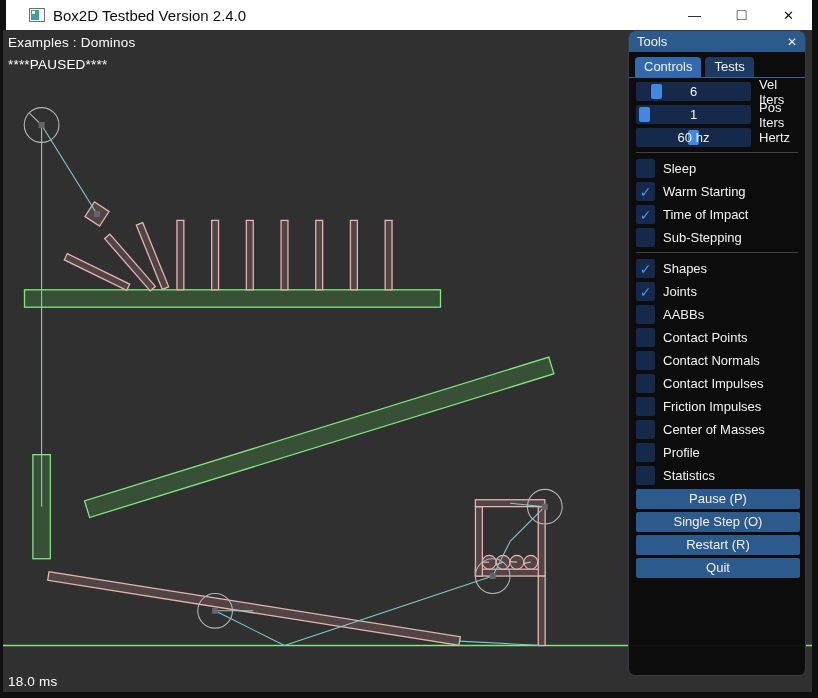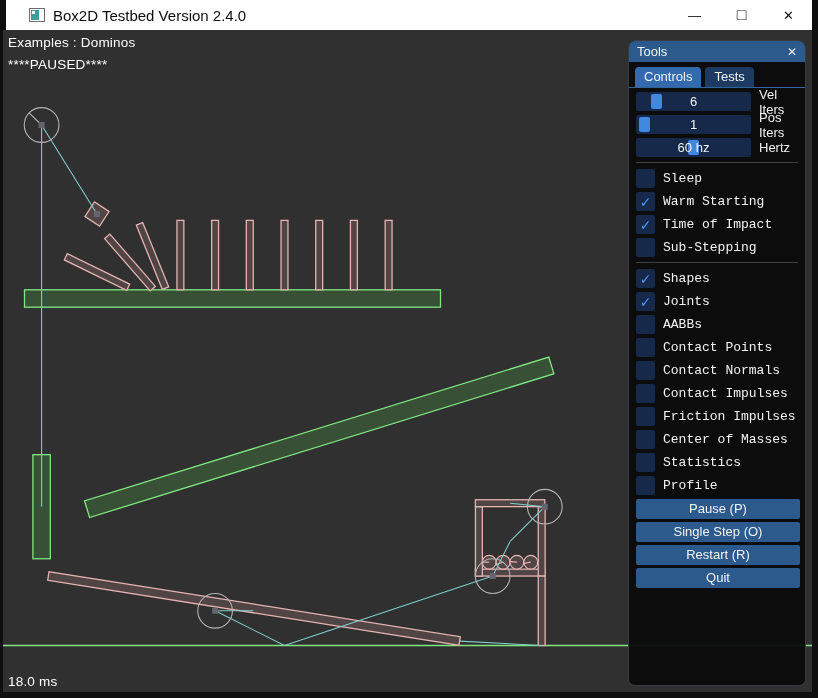--- a/index.html
+++ b/index.html
@@ -18,42 +18,42 @@
            color:#111;font-size:13px;}
   .win-btn.max{font-size:16px;}
   
   .canvas{position:absolute;left:3px;top:30px;width:809px;height:662px;background:#303030;overflow:hidden;}
   svg.scene{position:absolute;left:0;top:0;}
   .overlay-text{position:absolute;left:5px;color:#ffffff;font-size:13.5px;letter-spacing:.2px;}
   #example-label{top:5px;}
   #paused-label{top:27px;}
   #frame-time{top:644px;}
   
-  .panel{position:absolute;left:625px;top:10px;width:178px;height:646px;
+  .panel{position:absolute;left:625px;top:0;width:178px;height:646px;
          background:rgba(10,10,10,0.94);border:1px solid #3a3a44;border-radius:7px;
          box-sizing:border-box;color:#f2f2f2;font-size:13px;}
   .panel-title{height:21px;background:#2d5a8c;border-radius:6px 6px 0 0;display:flex;
                align-items:center;padding:0 8px;}
   .panel-close{margin-left:auto;font-size:12px;color:#efefef;}
   .tabbar{display:flex;gap:4px;padding:5px 6px 0 6px;border-bottom:1px solid #3064a0;}
   .tab{height:20px;line-height:20px;padding:0 9px;border-radius:4px 4px 0 0;}
   .tab.active{background:#3369ad;}
   .tab.inactive{background:#1d3b60;}
   .panel-body{padding:4px 7px 0 7px;}
   .slider-row{display:flex;align-items:center;height:19px;margin-bottom:4px;}
   .slider{position:relative;width:115px;height:19px;background:#17294a;border-radius:2px;flex:none;}
   .slider .grab{position:absolute;top:2px;width:11px;height:15px;background:#4189e0;border-radius:2px;}
   .slider .val{position:relative;text-align:center;line-height:19px;z-index:1;}
   .slider-label{margin-left:8px;}
   .sep{height:1px;background:#414141;margin:5px 0 6px 0;}
   .cb-row{display:flex;align-items:center;height:19px;margin-bottom:4px;}
   .cb-box{width:19px;height:19px;background:#17294a;border-radius:2px;flex:none;
           display:flex;align-items:center;justify-content:center;color:#4296fa;
           font-weight:bold;font-size:14px;font-family:"DejaVu Sans",sans-serif;}
-  .cb-label{margin-left:8px;font-family:Liberation Mono, monospace;}
+  .cb-label{margin-left:8px;}
   .btn-stack{margin-top:2px;}
   .pbtn{height:20px;line-height:20px;background:#2d5a8c;border-radius:2px;text-align:center;
         margin-bottom:3px;width:164px;}
 </style>
 </head>
 <body>
 
 <div class="window">
 
   <div class="titlebar">
@@ -205,25 +205,25 @@
             <div class="cb-row">
               <div class="cb-box"></div>
               <div class="cb-label">Friction Impulses</div>
             </div>
             <div class="cb-row">
               <div class="cb-box"></div>
               <div class="cb-label">Center of Masses</div>
             </div>
             <div class="cb-row">
               <div class="cb-box"></div>
+              <div class="cb-label">Profile</div>
+            </div>
+            <div class="cb-row">
+              <div class="cb-box"></div>
               <div class="cb-label">Statistics</div>
-            </div>
-            <div class="cb-row">
-              <div class="cb-box"></div>
-              <div class="cb-label">Profile</div>
             </div>
           </div>
         <div class="btn-stack" id="panel-buttons">
             <div class="pbtn">Pause (P)</div>
             <div class="pbtn">Single Step (O)</div>
             <div class="pbtn">Restart (R)</div>
             <div class="pbtn">Quit</div>
           </div>
       </div>
     </div>

